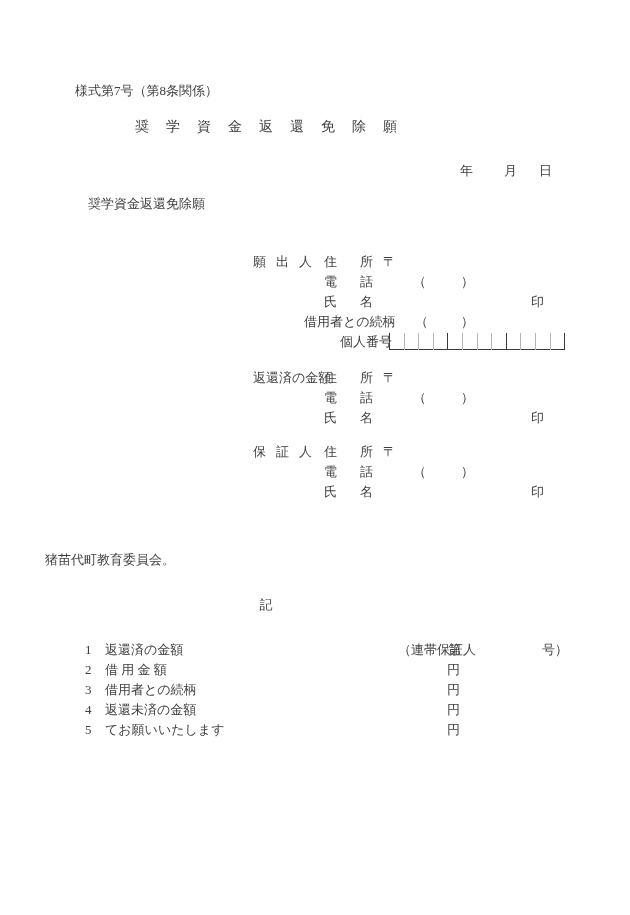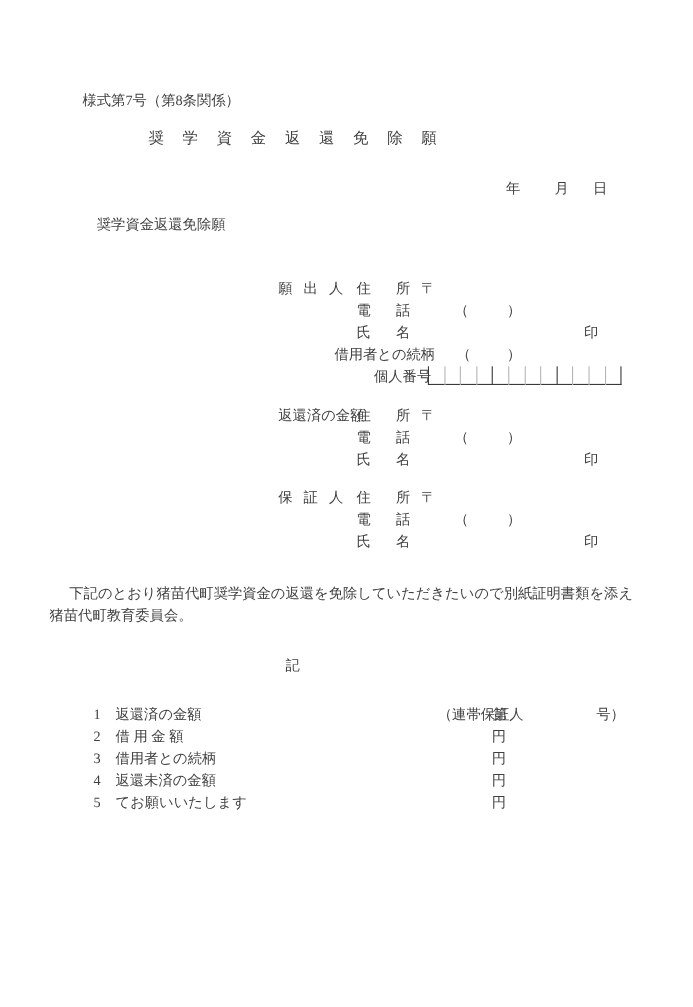--- a/index.html
+++ b/index.html
@@ -101,21 +101,20 @@
   <span class="t ls-field" style="left:324px; top:444px">住所</span>
   <span class="t" style="left:383px; top:444px">〒</span>
 
   <span class="t ls-field" style="left:324px; top:464px">電話</span>
   <span class="t" style="left:413px; top:464px">（</span>
   <span class="t" style="left:461px; top:464px">）</span>
 
   <span class="t ls-field" style="left:324px; top:484px">氏名</span>
   <span class="t" style="left:531px; top:484px">印</span>
 
-  <span class="t" style="left:63px; top:532px">下記のとおり猪苗代町奨学資金の返還を免除していただきたいので別紙証明書類を添え</span>
   <span class="t" style="left:45px; top:552px">猪苗代町教育委員会。</span>
 
   <div class="center" style="top:597px">記</div>
 
   <span class="t" style="left:85px; top:642px">1</span>
   <span class="t" style="left:105px; top:642px">返還済の金額</span>
   <span class="t" style="left:398px; top:642px">（連帯保証人</span>
   <span class="t" style="left:448px; top:642px">第</span>
   <span class="t" style="left:542px; top:642px">号）</span>
 

